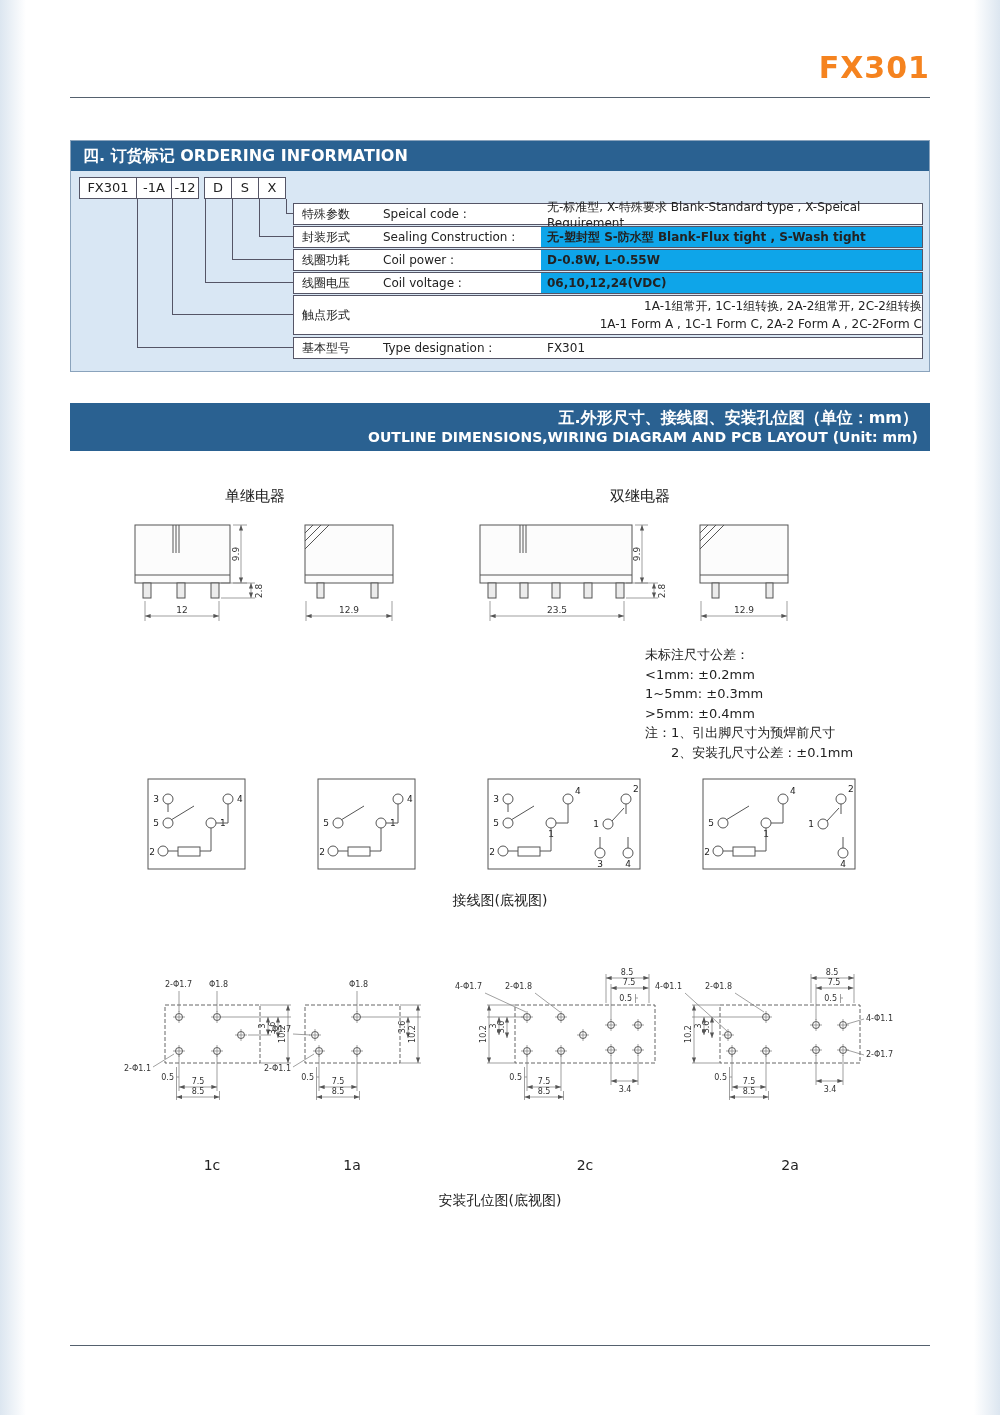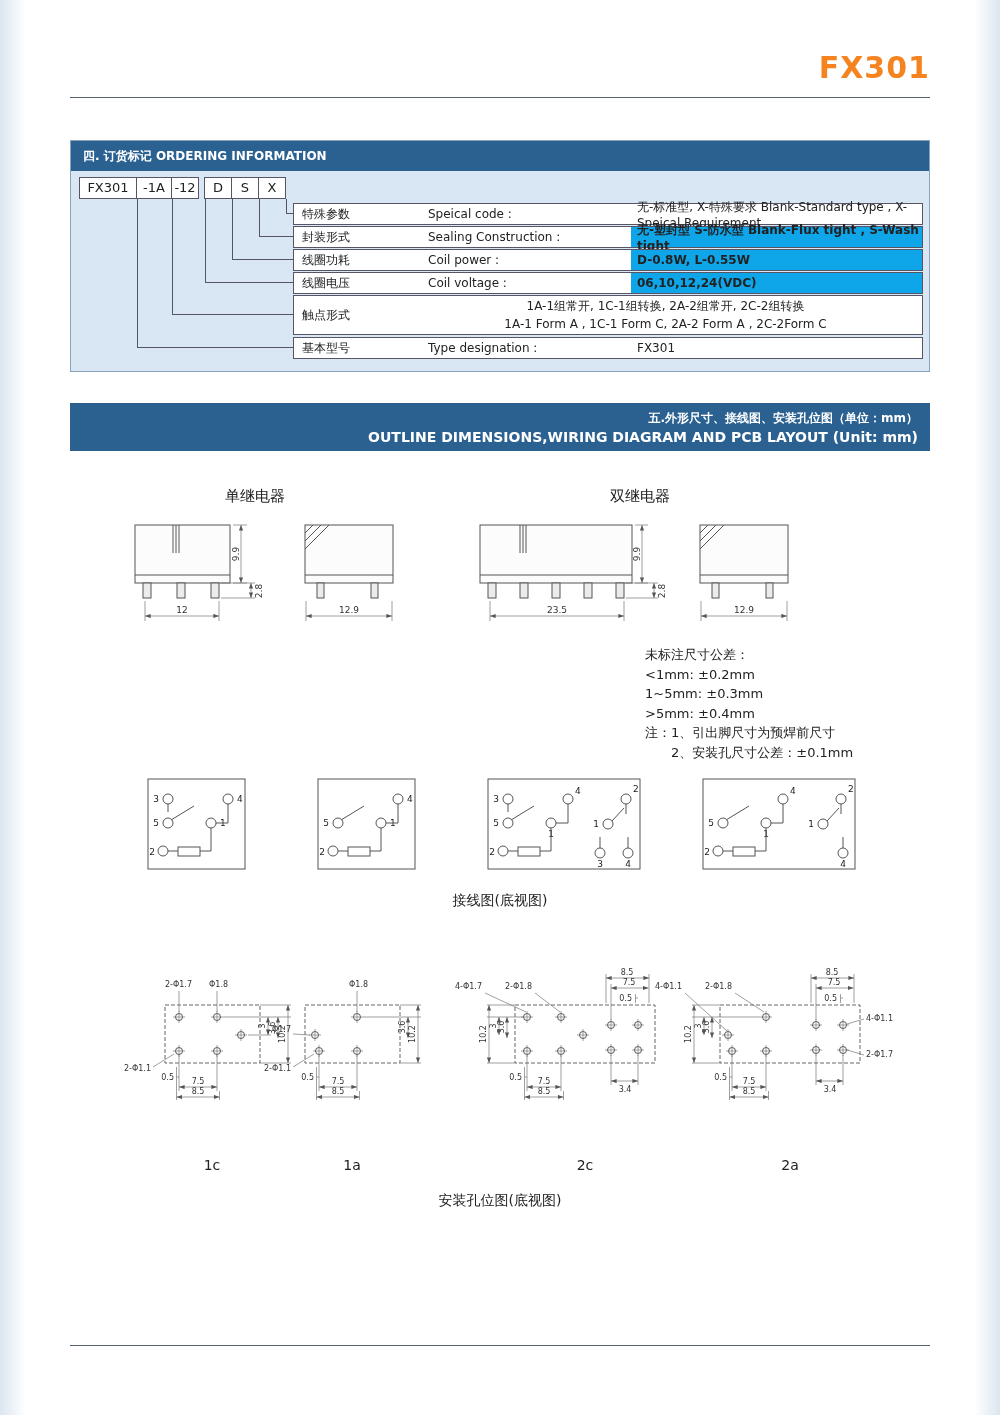--- a/index.html
+++ b/index.html
@@ -7,35 +7,35 @@
   body { font-family:"DejaVu Sans","Liberation Sans",sans-serif; color:#222; }
   .page { position:relative; width:1000px; height:1415px; margin:0 auto; overflow:hidden;
           background:linear-gradient(90deg,#dce6f0 0px,#ffffff 26px,#ffffff 974px,#dce6f0 1000px); }
 
   .brand { position:absolute; top:50px; right:70px; font-size:30px; font-weight:bold; color:#f5831f; letter-spacing:1px; }
   .rule-top { position:absolute; left:70px; right:70px; top:97px; height:1px; background:#55616e; }
   .rule-bottom { position:absolute; left:70px; right:70px; top:1345px; height:1px; background:#55616e; }
 
   .section { position:absolute; left:70px; width:860px; }
   .sec-head { background:#2a6191; color:#fff; font-weight:bold; padding:5px 12px; }
-  .sec-head .line1 { font-size:12px; line-height:20px; }
+  .sec-head .line1 { font-size:16px; line-height:20px; }
   .sec-head .line2 { font-size:14px; line-height:18px; }
 
   .ordering { top:140px; border:1px solid #8aa3bc; }
   .ord-body { position:relative; height:200px; background:#d9e7f4; font-size:12px; }
   .code-cell { position:absolute; top:6px; height:22px; background:#fff; border:1px solid #556;
                font-size:13px; text-align:center; line-height:20px; }
   .conn { position:absolute; border-left:1px solid #556; border-bottom:1px solid #556; }
   .ord-row { position:absolute; left:222px; width:630px; background:#fff; border:1px solid #556;
-             display:flex; align-items:stretch; font-size:12px; color:#222;gap:45px; }
+             display:flex; align-items:stretch; font-size:12px; color:#222; }
   .ord-row .cn { width:64px; padding-left:8px; flex:none; display:flex; align-items:center; }
   .ord-row .en { width:158px; flex:none; display:flex; align-items:center;margin-left:25px; }
   .ord-row .val { flex:1; display:flex; align-items:center; padding-left:6px; }
   .ord-row.tint .val { background:#0ea5e9;font-weight:bold; }
-  .val.two-line { flex-direction:column; align-items:center; justify-content:center; line-height:1.5; }
+  .val.two-line { flex-direction:column; align-items:flex-end; justify-content:center; line-height:1.5; }
 
   .sec5 { top:403px;text-align:right; }
 
   .relay-label { position:absolute; font-size:15px; color:#222; text-align:center; width:140px; }
 
   .abs-svg { position:absolute; left:70px; }
 
   svg text { font-family:"DejaVu Sans","Liberation Sans",sans-serif; fill:#333; }
   .dtx  { font-size:9px; }
   .dtx2 { font-size:8px; }

